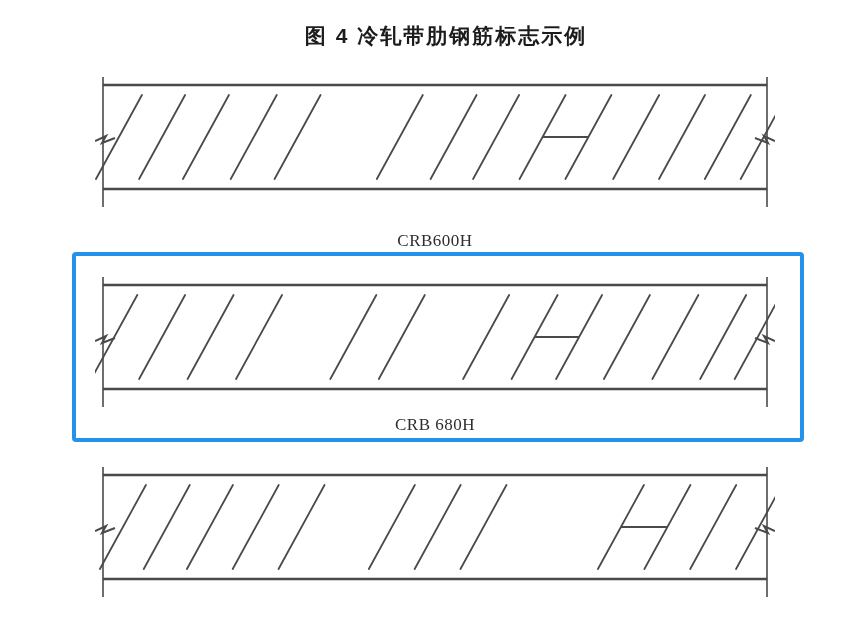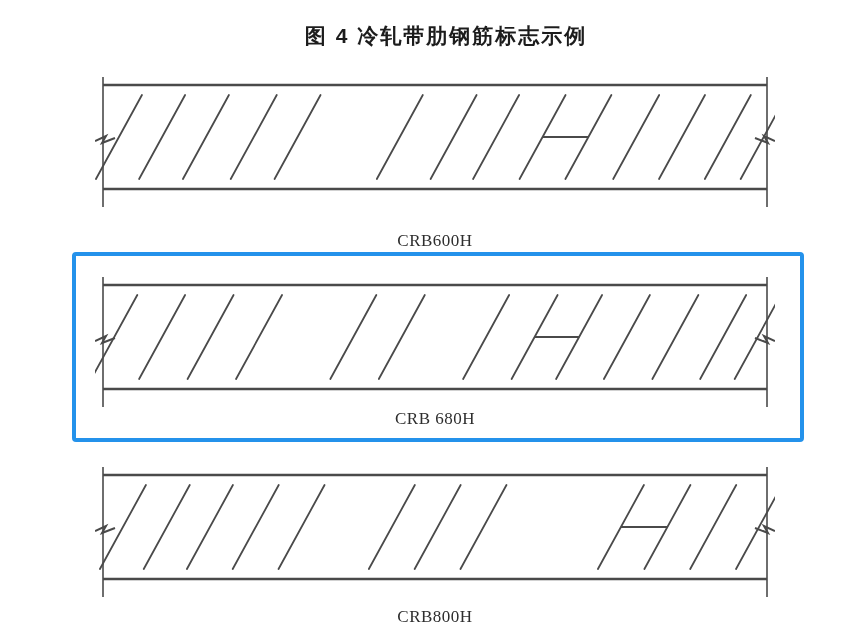--- a/index.html
+++ b/index.html
@@ -44,21 +44,21 @@
     width: 100%;
     text-align: center;
     font-family: "Liberation Serif", serif;
     font-size: 17px;
     letter-spacing: 0.5px;
     color: #2e2e2e;
   }
   #fig-1 { top: 77px; }
   #fig-1 .fig-label { margin-top: 24px; }
   #fig-2 { top: 277px; }
-  #fig-2 .fig-label { margin-top: 2px; }
+  #fig-2 .fig-label { margin-top: 8px; }
   #fig-3 { top: 467px; }
   #fig-3 .fig-label { margin-top: 10px; }
   .highlight-box {
     position: absolute;
     left: 72px;
     top: 252px;
     width: 732px;
     height: 190px;
     box-sizing: border-box;
     border: 4px solid #2492eb;
@@ -143,16 +143,15 @@
         <line x1="183.536" y1="102" x2="229.536" y2="18" stroke="#4a4a4a" stroke-width="1.8" stroke-linecap="round"></line>
         <line x1="273.84" y1="102" x2="319.84" y2="18" stroke="#4a4a4a" stroke-width="1.8" stroke-linecap="round"></line>
         <line x1="319.656" y1="102" x2="365.656" y2="18" stroke="#4a4a4a" stroke-width="1.8" stroke-linecap="round"></line>
         <line x1="365.472" y1="102" x2="411.472" y2="18" stroke="#4a4a4a" stroke-width="1.8" stroke-linecap="round"></line>
         <line x1="502.9200000000001" y1="102" x2="548.9200000000001" y2="18" stroke="#4a4a4a" stroke-width="1.8" stroke-linecap="round"></line>
         <line x1="549.4" y1="102" x2="595.4" y2="18" stroke="#4a4a4a" stroke-width="1.8" stroke-linecap="round"></line>
         <line x1="595.216" y1="102" x2="641.216" y2="18" stroke="#4a4a4a" stroke-width="1.8" stroke-linecap="round"></line>
         <line x1="641.032" y1="102" x2="687.032" y2="18" stroke="#4a4a4a" stroke-width="1.8" stroke-linecap="round"></line>
         <line x1="525.9200000000001" y1="60" x2="572.4" y2="60" stroke="#4a4a4a" stroke-width="2"></line>
       </svg>
-    <div class="fig-label">CRB800H</div>
   </figure>
 
 </div>
 
 </body></html>

